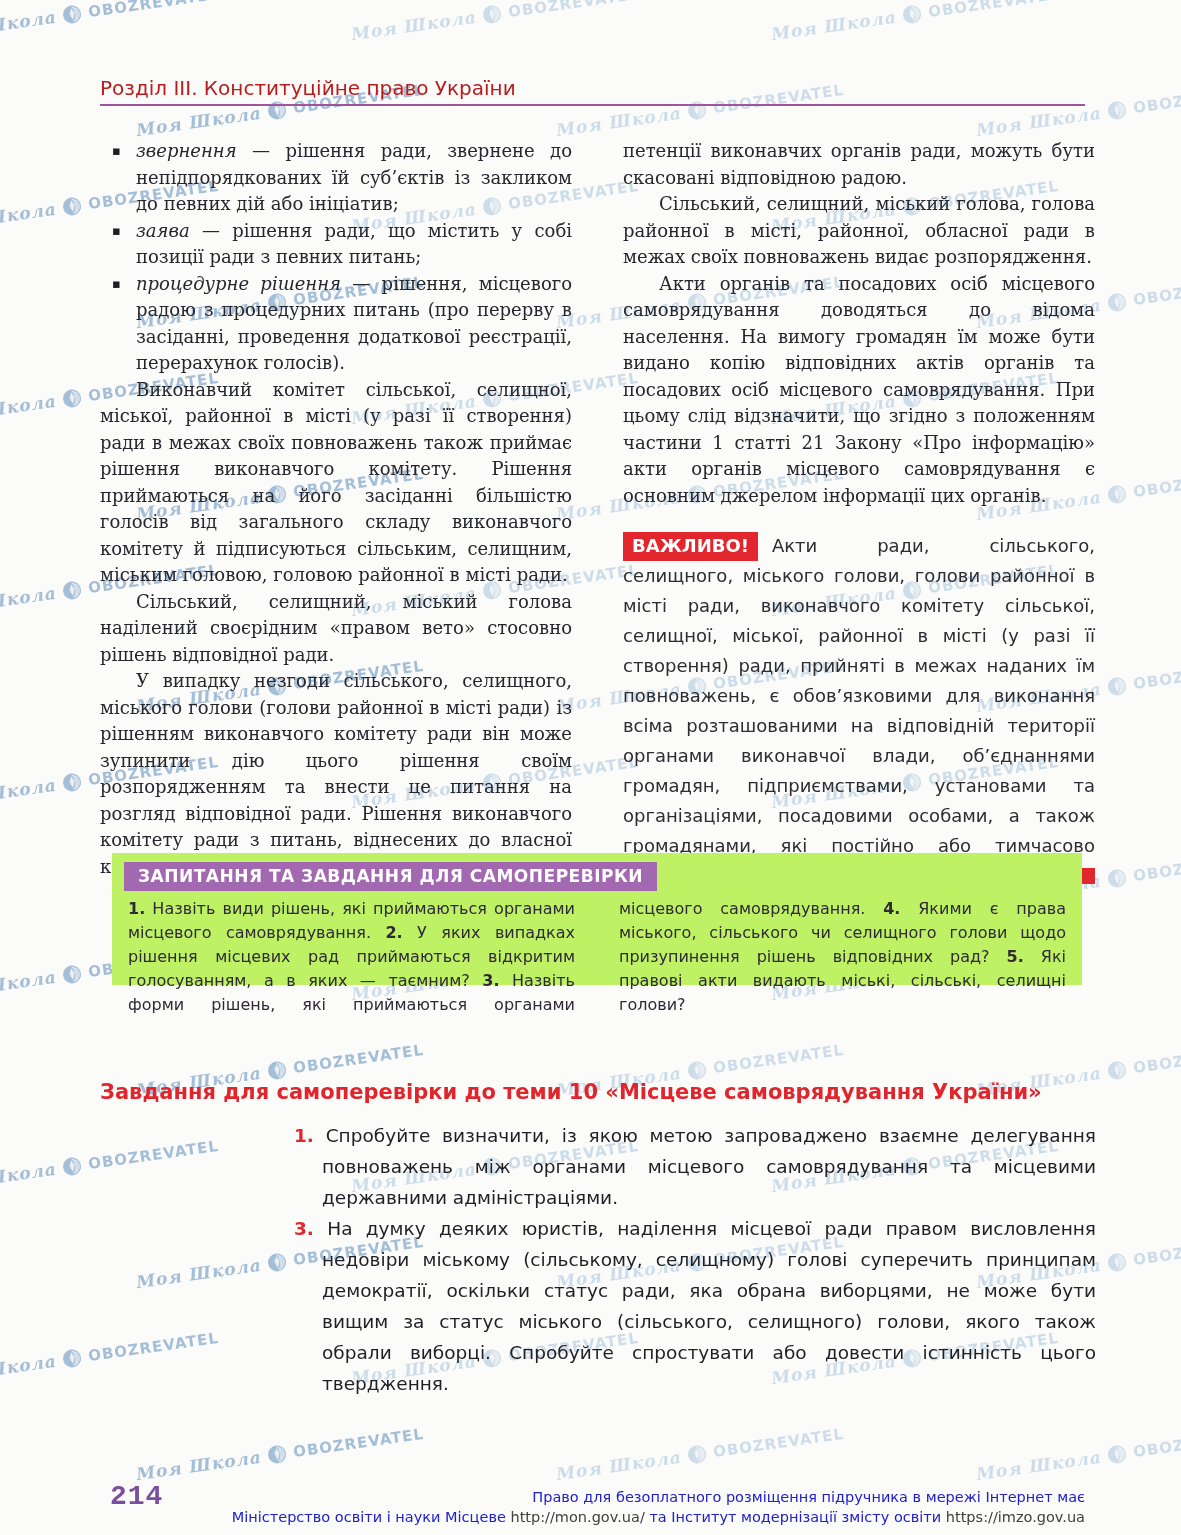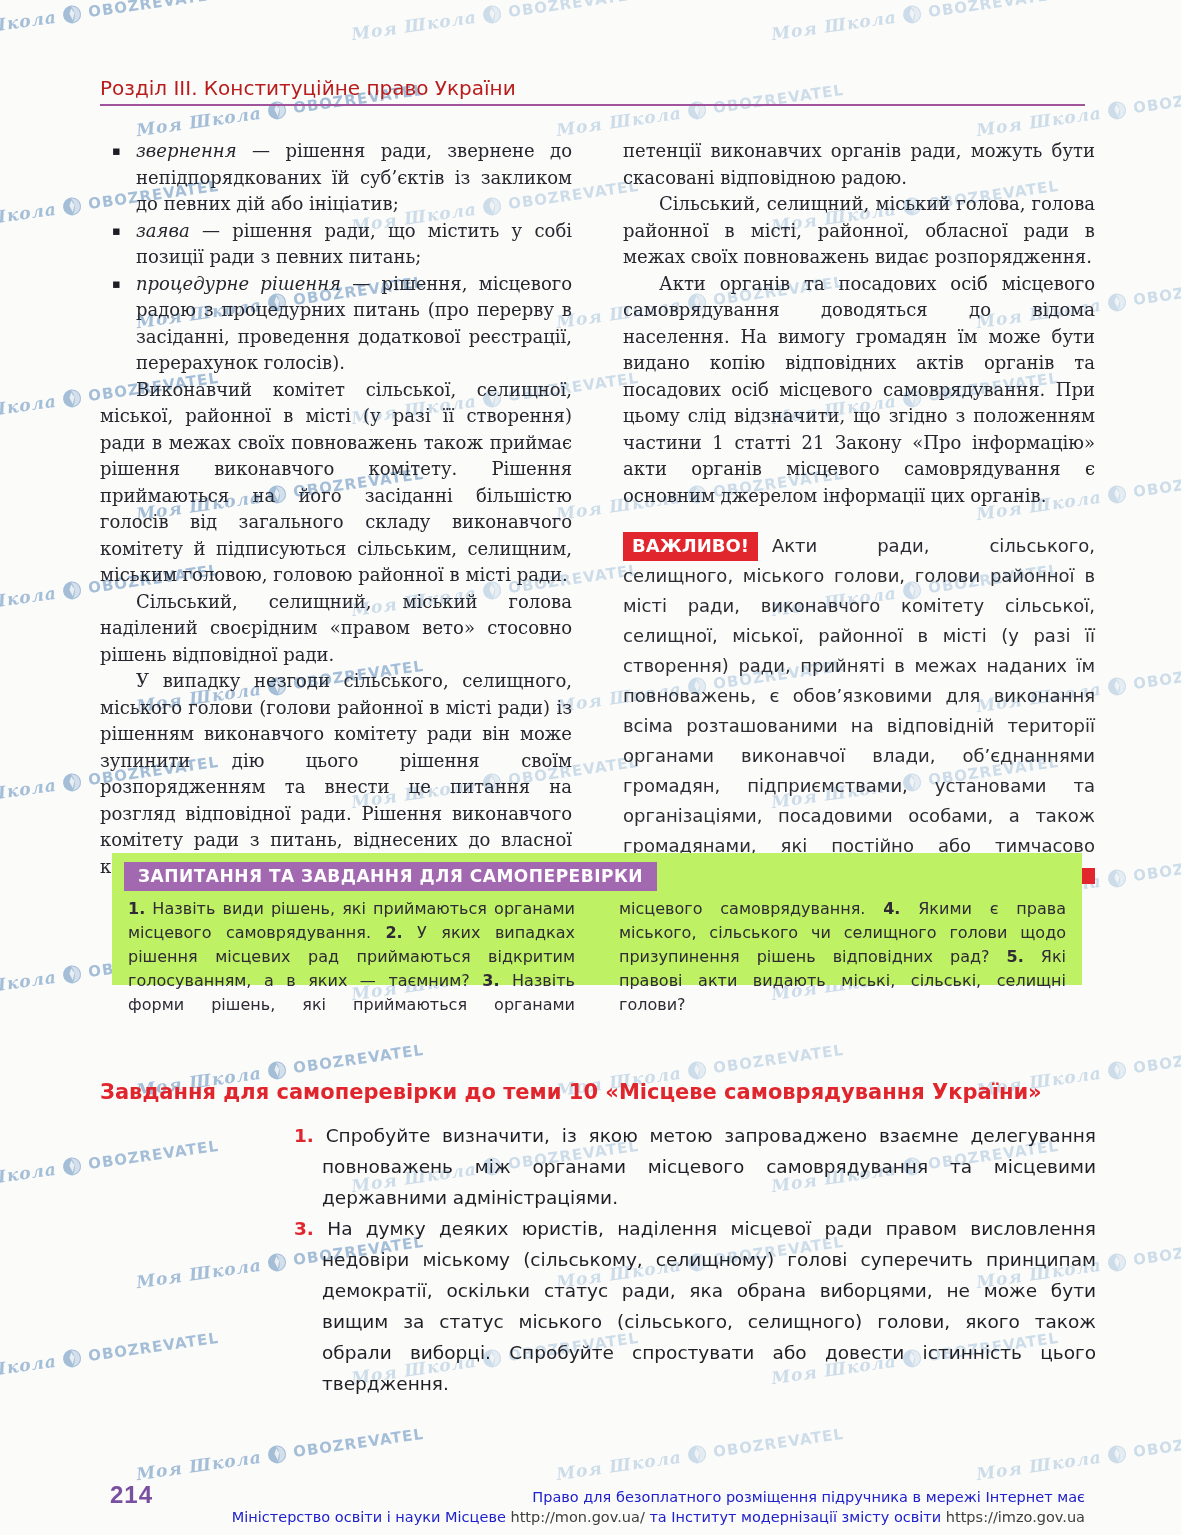--- a/index.html
+++ b/index.html
@@ -91,21 +91,21 @@
   .tasks{
     position:absolute;left:294px;top:1120px;width:802px;
     font-family:"DejaVu Sans", sans-serif;font-size:18.5px;line-height:31px;
     text-align:justify;color:#1f1f26;
   }
   .task{padding-left:28px;text-indent:-28px;margin:0;}
   .task-num{font-weight:bold;color:#e0262c;}
   
   .page-number{
     position:absolute;left:110px;top:1481px;
-    font-family:Liberation Sans, sans-serif;font-weight:bold;font-size:24px;
+    font-family:Liberation Mono, monospace;font-weight:bold;font-size:28px;
     color:#7a4fa0;letter-spacing:1px;
   }
   .footer-lines{
     position:absolute;left:100px;top:1487px;width:985px;text-align:right;
     font-family:"DejaVu Sans", sans-serif;font-size:14.5px;line-height:20px;
     color:#2020cc;
   }
   .footer-lines a{color:#404040;text-decoration:none;cursor:pointer;}
 </style>
 </head>

